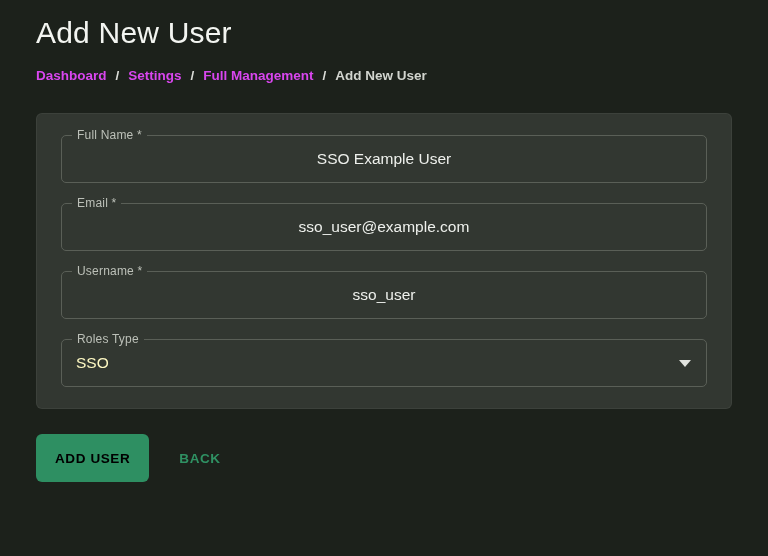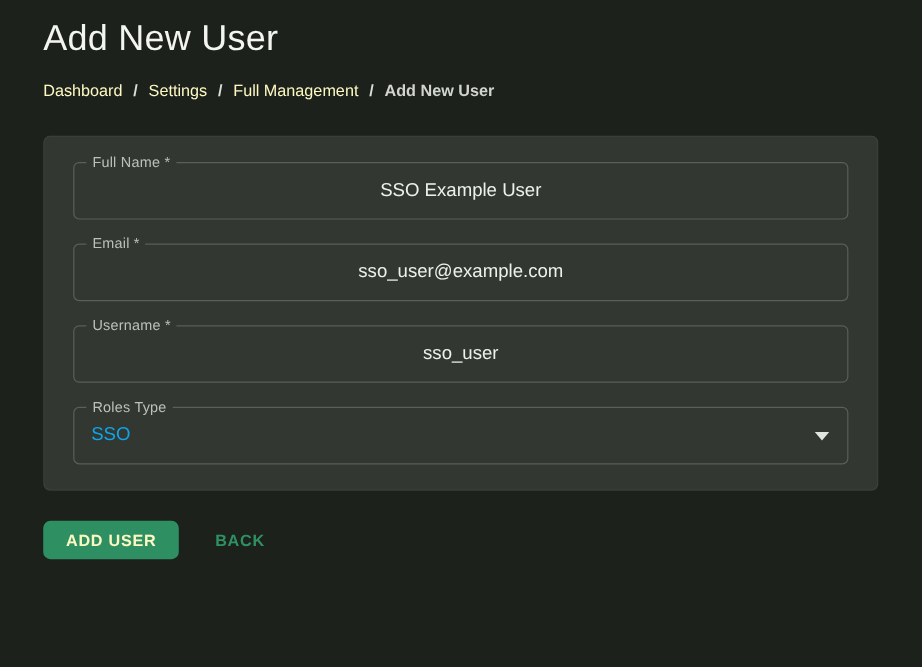--- a/index.html
+++ b/index.html
@@ -25,23 +25,23 @@
   }
   .breadcrumb {
     margin-top: 16px;
     font-size: 13.5px;
     line-height: 16px;
     display: flex;
     align-items: center;
     gap: 9px;
   }
   .crumb-link {
-    color: #fef9c3;
+    color: #d946ef;
     text-decoration: none;
-    font-weight: 400;
+    font-weight: 700;
     cursor: pointer;
   }
   .crumb-sep {
     color: #dcded9;
     font-weight: 600;
   }
   .crumb-current {
     color: #d2d5cf;
     font-weight: 600;
   }
@@ -82,44 +82,44 @@
     border: none;
     outline: none;
     color: #eef0ec;
     font-family: "Liberation Sans", sans-serif;
     font-size: 15.5px;
     padding: 0 14px;
     text-align: center;
   }
   .select-value {
     font-size: 15.5px;
-    color: #0ea5e9;
+    color: #fef9c3;
     padding-left: 14px;
     flex: 1;
   }
   .field.select { cursor: pointer; }
   .select-caret {
     width: 0;
     height: 0;
     border-left: 6px solid transparent;
     border-right: 6px solid transparent;
     border-top: 7px solid #e2e4df;
     margin-right: 15px;
   }
   .actions {
     margin-top: 25px;
     display: flex;
     align-items: center;
   }
   .btn-primary {
     background: #2e8f62;
-    color: #fef9c3;
+    color: #000000;
     border: none;
     border-radius: 6px;
-    height: 32px;
+    height: 48px;
     padding: 0 19px;
     font-family: "Liberation Sans", sans-serif;
     font-size: 13.5px;
     font-weight: 700;
     letter-spacing: 0.6px;
     cursor: pointer;
   }
   .btn-text {
     background: transparent;
     border: none;

